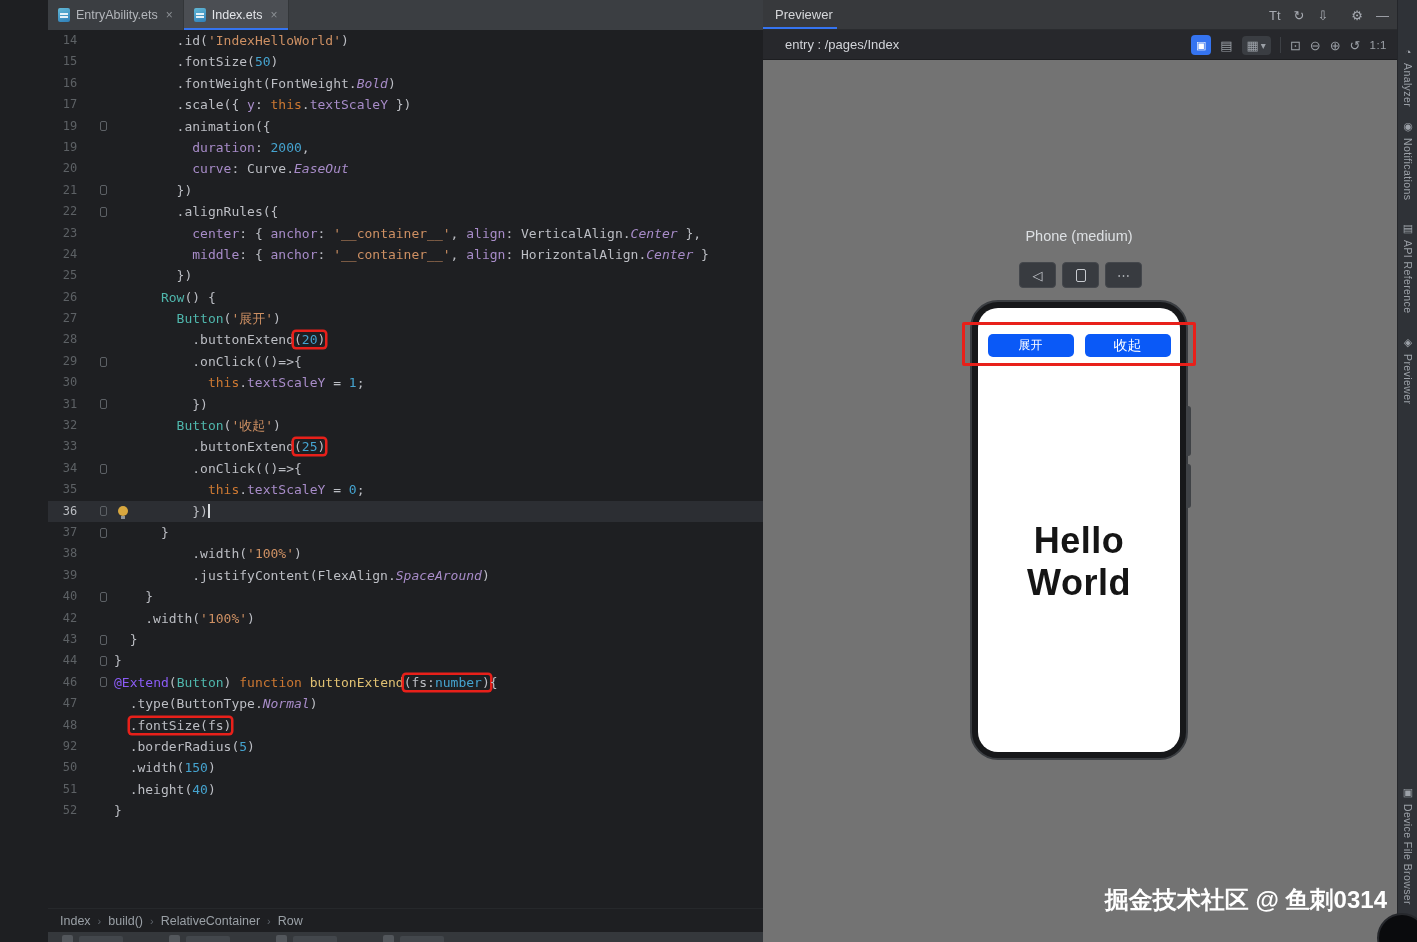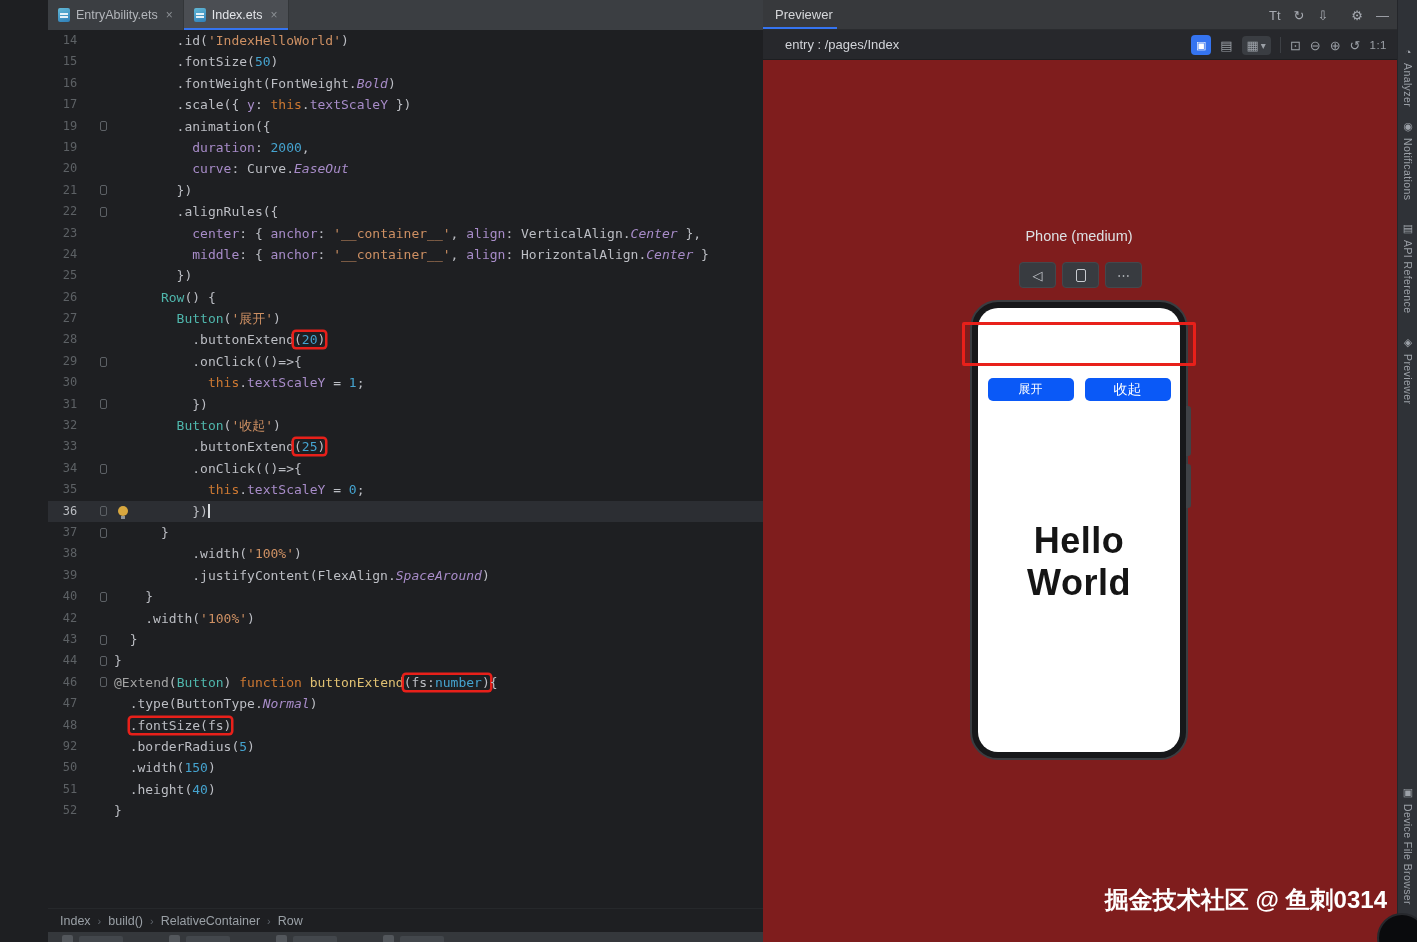--- a/index.html
+++ b/index.html
@@ -34,21 +34,21 @@
   .fold { display:inline-block; width:7px; height:10px; border:1.5px solid #5d6166; border-radius:2px; }
   .ctext { white-space:pre; flex:none; }
   .caret { display:inline-block; width:2px; height:14px; background:#d7dade; vertical-align:-2px; }
   .bulb { position:absolute; left:70px; top:5px; width:10px; height:10px; border-radius:50%;
           background:#d8a73f; }
   .bulb::after { content:""; position:absolute; left:3px; top:10px; width:4px; height:3px; background:#8d9298; }
   .rbox { box-shadow:0 0 0 2.5px #e8201a; border-radius:2px; }
 
   .tk-pl{color:#bcbec4} .tk-str{color:#ce9063} .tk-num{color:#45a3cf} .tk-kw{color:#cc7832}
   .tk-prop{color:#a88cc9} .tk-en{color:#a88cc9;font-style:italic} .tk-cls{color:#bcbec4}
-  .tk-comp{color:#4fb6ac} .tk-deco{color:#a3a3a3} .tk-fn{color:#e0c072} .tk-type{color:#45a3cf}
+  .tk-comp{color:#4fb6ac} .tk-deco{color:#8b5cf6} .tk-fn{color:#e0c072} .tk-type{color:#45a3cf}
 
   .check { position:absolute; top:6px; right:14px; color:#57c554; font-size:13px; font-weight:bold; }
   .vscroll { position:absolute; top:250px; right:4px; width:4px; height:605px;
              background:#45484d; border-radius:2px; }
 
   .crumbs { position:absolute; top:908px; left:0; width:763px; height:24px; display:flex;
             align-items:center; gap:7px; padding-left:12px; background:#1e1f22;
             border-top:1px solid #26282b; font-size:12.5px; color:#9aa0a6; }
   .csep { color:#5e646b; font-size:11px; }
   .statusstrip { position:absolute; top:932px; left:0; width:763px; height:10px; background:#35383c;
@@ -75,39 +75,39 @@
              gap:9px; color:#9ba0a7; font-size:13px; }
   .eicon { cursor:pointer; }
   .eicon.active-blue { background:#3574f0; color:#fff; width:20px; height:20px; border-radius:4px;
                        display:flex; align-items:center; justify-content:center; font-size:11px; }
   .grid-group { display:flex; align-items:center; gap:2px; background:#3a3d42; border-radius:4px;
                 padding:2px 5px; cursor:pointer; }
   .caret-down { font-size:10px; }
   .e-sep { width:1px; height:16px; background:#3d4045; }
   .ratio { font-size:11.5px; letter-spacing:.5px; }
 
-  .p-content { position:absolute; top:60px; left:0; right:0; bottom:0; background:#7f1d1d; }
+  .p-content { position:absolute; top:60px; left:0; right:0; bottom:0; background:#737373; }
   .device-name { position:absolute; top:168px; left:207px; width:218px; text-align:center;
                  color:#dde0e3; font-size:14.5px; }
   .device-btns { position:absolute; top:202px; left:256px; width:124px; display:flex; gap:6px; }
   .dbtn { width:37px; height:26px; background:#383b40; border:1px solid #44474c; border-radius:4px;
           color:#c6c9ce; font-size:13px; display:flex; align-items:center; justify-content:center;
           cursor:pointer; }
   .rot-rect { width:10px; height:13px; border:1.5px solid #c8cbd0; border-radius:2px; display:inline-block; }
 
   .phone { position:absolute; left:207px; top:240px; width:218px; height:460px; background:#17181a;
            border:2px solid #3a3d41; border-radius:28px; }
   .side-btn { position:absolute; right:-5px; width:5px; background:#3f4246; border-radius:0 3px 3px 0; }
   .sb1 { top:104px; height:50px; } .sb2 { top:162px; height:44px; }
   .screen { position:absolute; inset:6px; background:#fff; border-radius:20px; overflow:hidden; }
   .btn-row { position:absolute; top:26px; left:0; right:0; display:flex; justify-content:space-around;
              padding:0 4px; }
   .hbtn { height:23px; width:86px; background:#0a59f7; border:none; border-radius:5px; color:#fff;
           display:flex; align-items:center; justify-content:center; cursor:pointer;
-          font-family:"Liberation Sans",sans-serif;margin-top:44px; }
+          font-family:"Liberation Sans",sans-serif; }
   .b20 { font-size:12px; } .b25 { font-size:14px; }
   .hello { position:absolute; top:212px; left:0; right:0; text-align:center; font-size:36px;
            color:#151515; font-weight:700; letter-spacing:.5px; }
   .red-overlay { position:absolute; left:199px; top:262px; width:234px; height:44px;
                  border:3px solid #e8201a; border-radius:2px; }
 
   
   .right-strip { position:absolute; left:1397px; top:0; width:20px; height:942px; background:#2f3237;
                  border-left:1px solid #24262a; }
   .strip-item { position:absolute; left:0; width:20px; display:flex; flex-direction:column;

